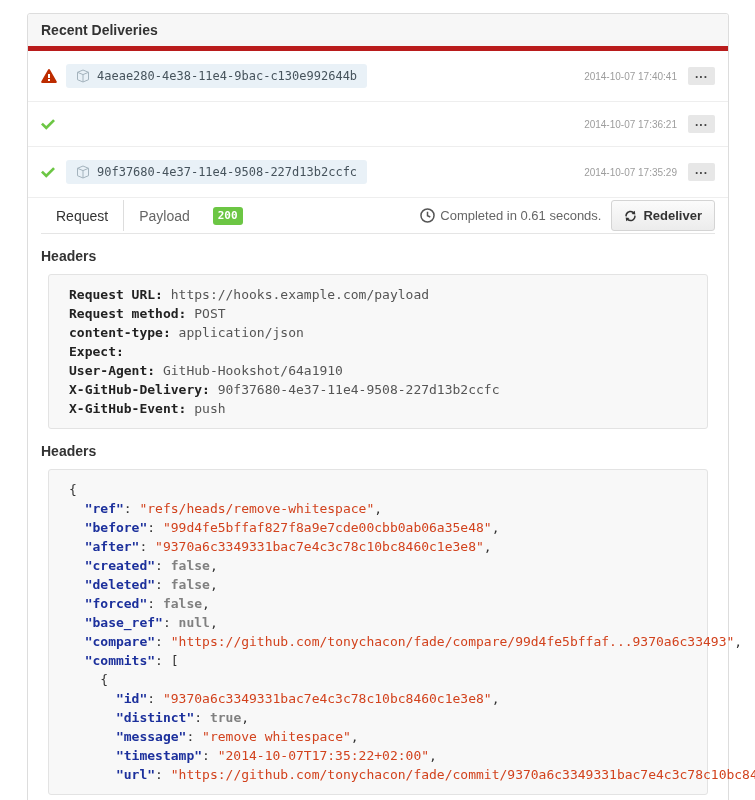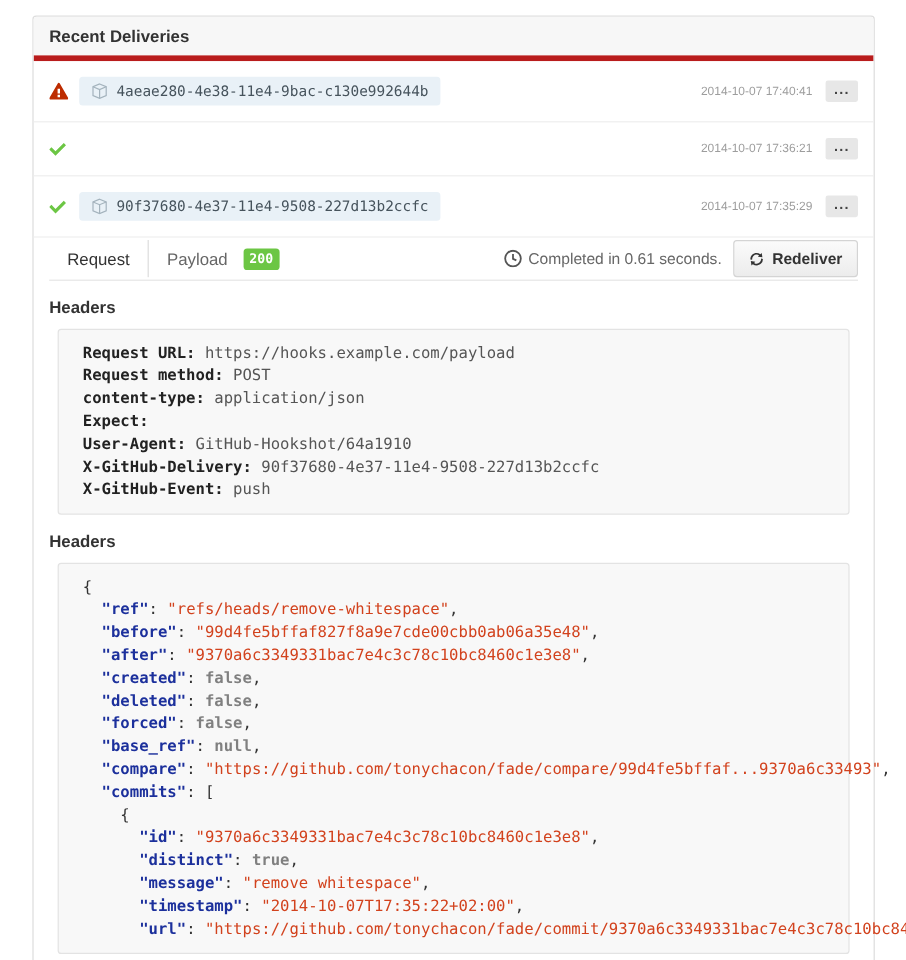--- a/index.html
+++ b/index.html
@@ -22,21 +22,21 @@
     font-weight: bold; font-size: 12px; line-height: 9px; padding: 3px 7px 6px;
     letter-spacing: 1px; cursor: pointer; }
   .tabs-row { display: flex; align-items: center; margin: 0 13px; padding: 2px 0;
     height: 36px; border-bottom: 1px solid #e5e5e5; }
   .tab { font-size: 14px; padding: 0 15px; color: #666; cursor: pointer;
     display: flex; align-items: center; }
   .tab--active { color: #333; }
   .tab-divider { width: 1px; align-self: stretch; background: #ddd; }
   .status-200 { background: var(--success, #6cc644); color: #fff;
     font-family: "DejaVu Sans Mono", monospace; font-size: 11px; font-weight: bold;
-    border-radius: 3px; padding: 2px 5px 3px; margin-left: 13px; }
+    border-radius: 3px; padding: 2px 5px 3px; margin-left: 23px; }
   .completed { margin-left: auto; display: flex; align-items: flex-end; color: #666; font-size: 13px; }
   .completed svg { margin-right: 5px; }
   .redeliver-btn { margin-left: 10px; display: flex; align-items: flex-end;
     background: linear-gradient(#fbfbfb, #ececec); border: 1px solid #d4d4d4;
     border-radius: 3px; padding: 7px 12px; font-size: 13px; font-weight: bold;
     color: #333; cursor: pointer; }
   .redeliver-btn svg { margin-right: 6px; }
   .section-title { font-size: 14px; font-weight: bold; color: #333; margin: 14px 13px 10px; }
   .code-box { margin: 0 20px; background: #f8f8f8; border: 1px solid #e3e3e3;
     border-radius: 3px; padding: 10px 20px; font-family: "DejaVu Sans Mono", monospace;

